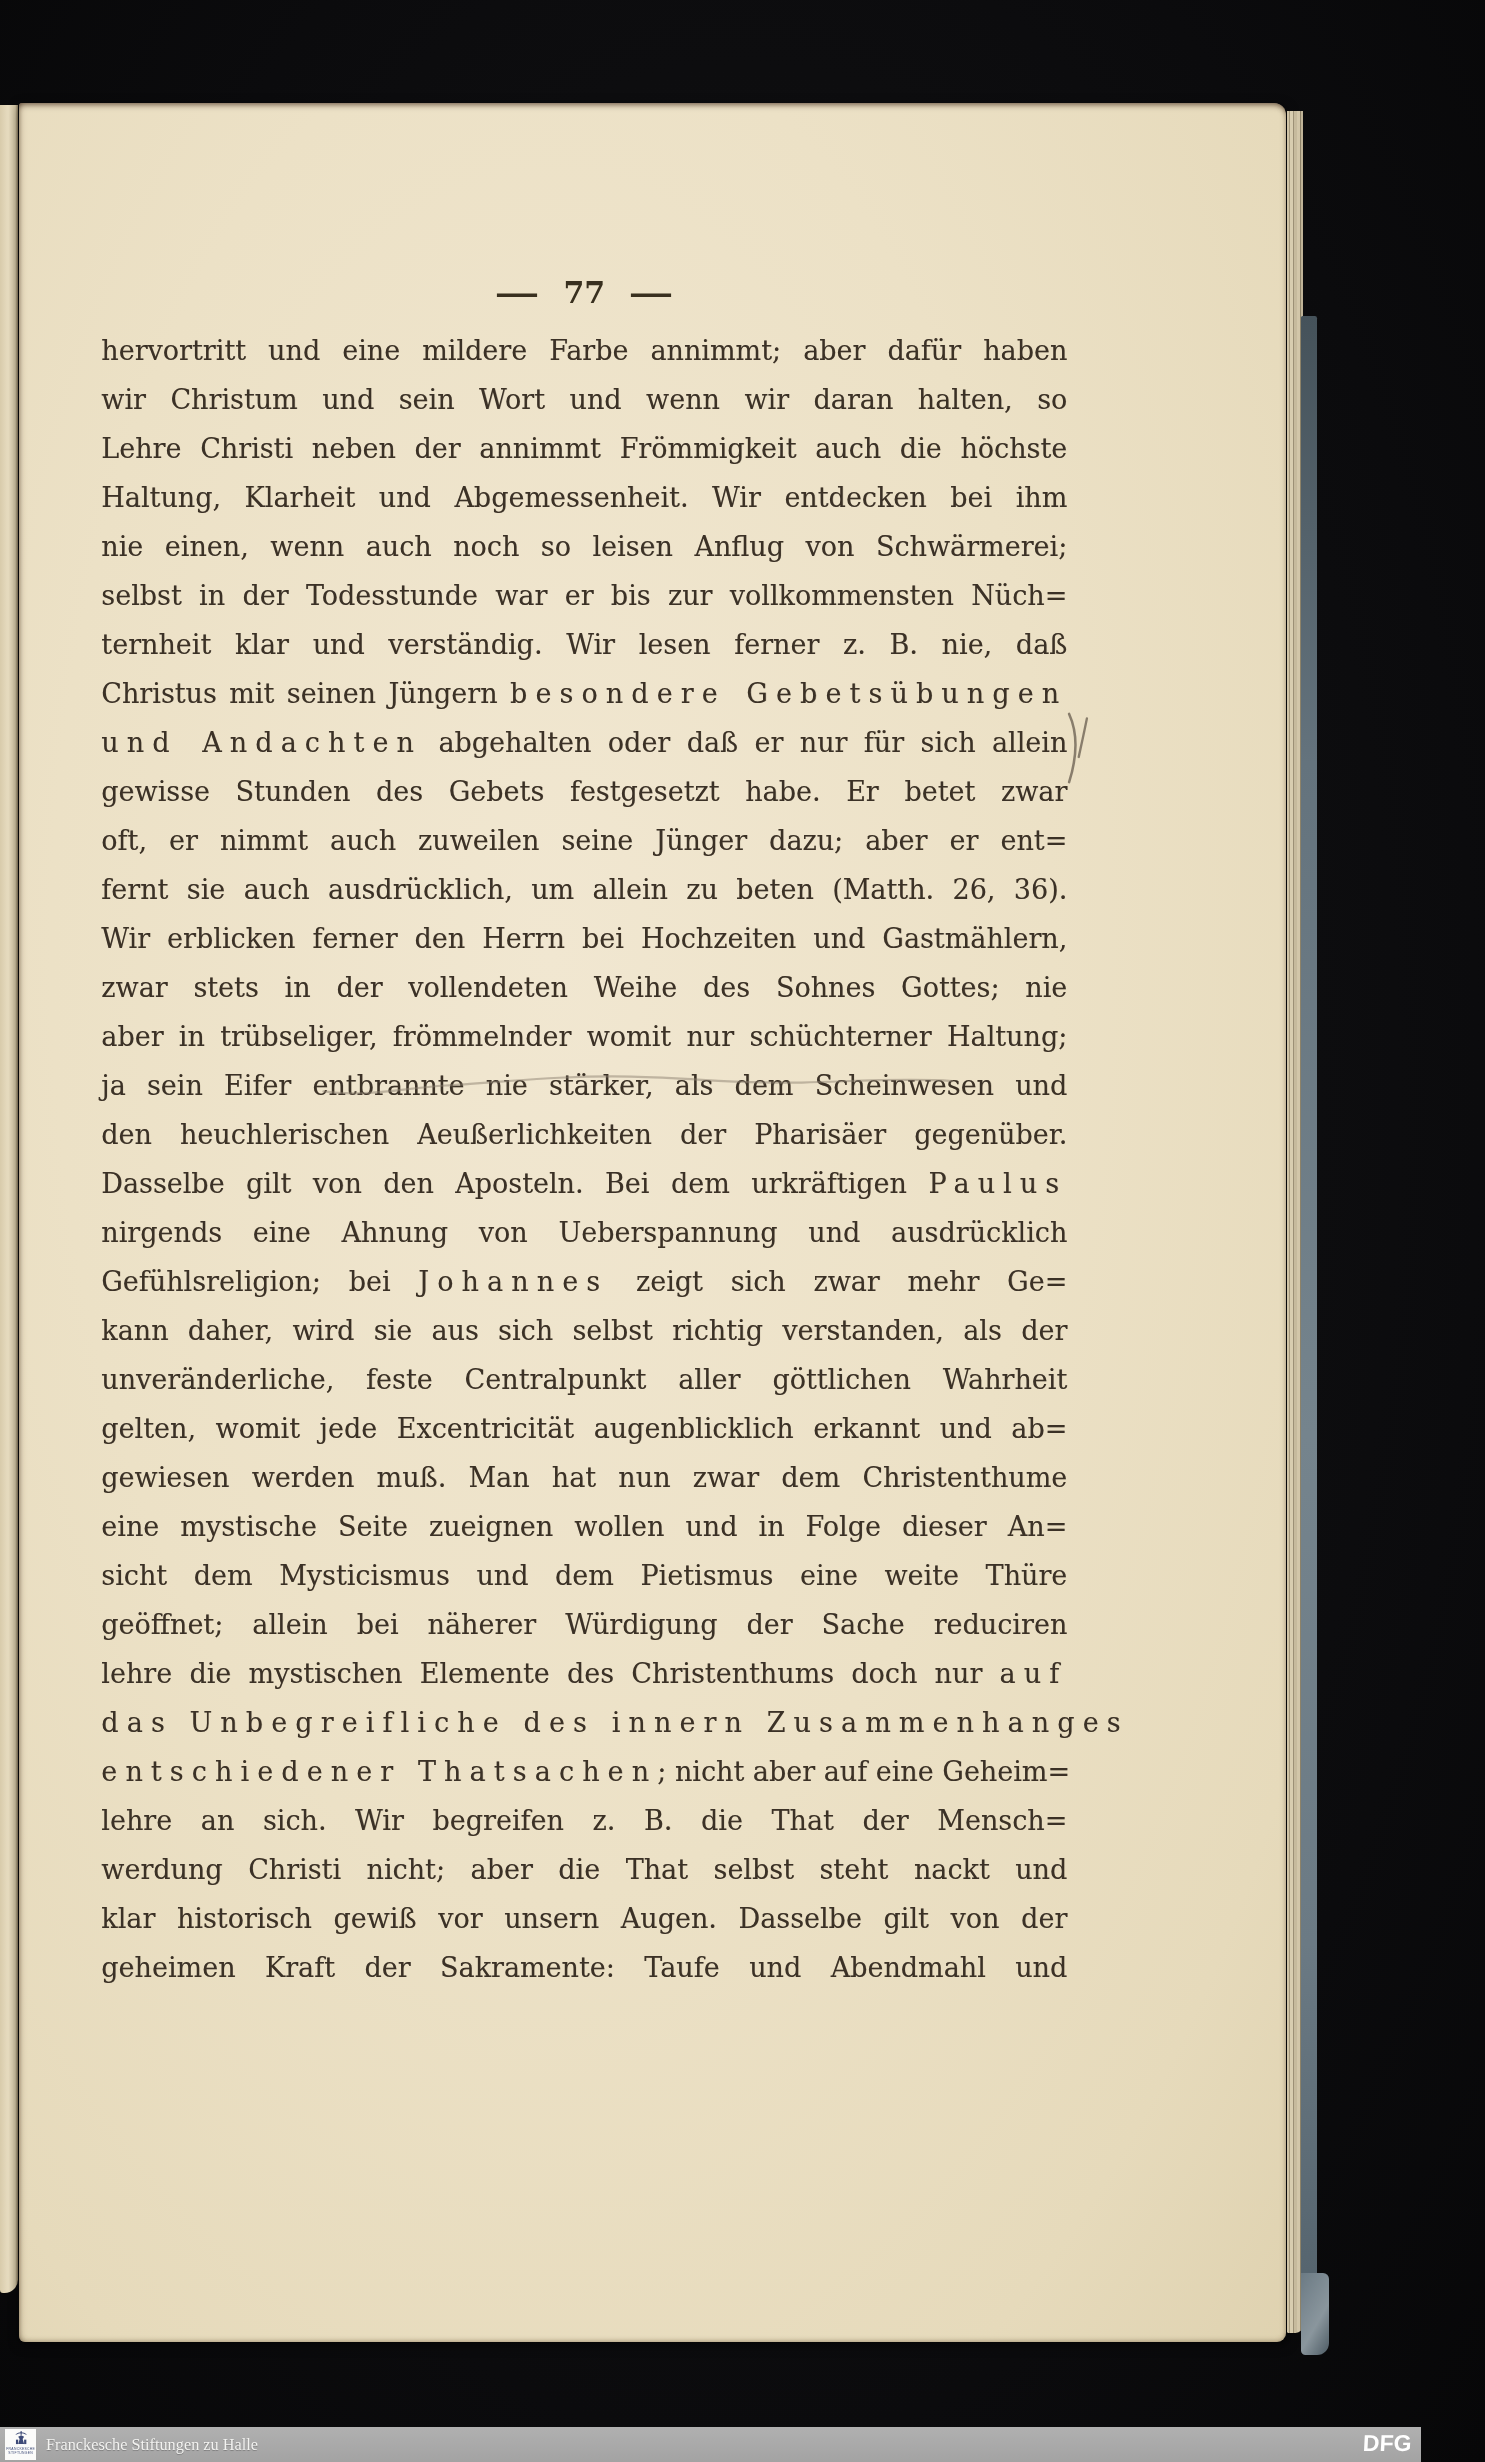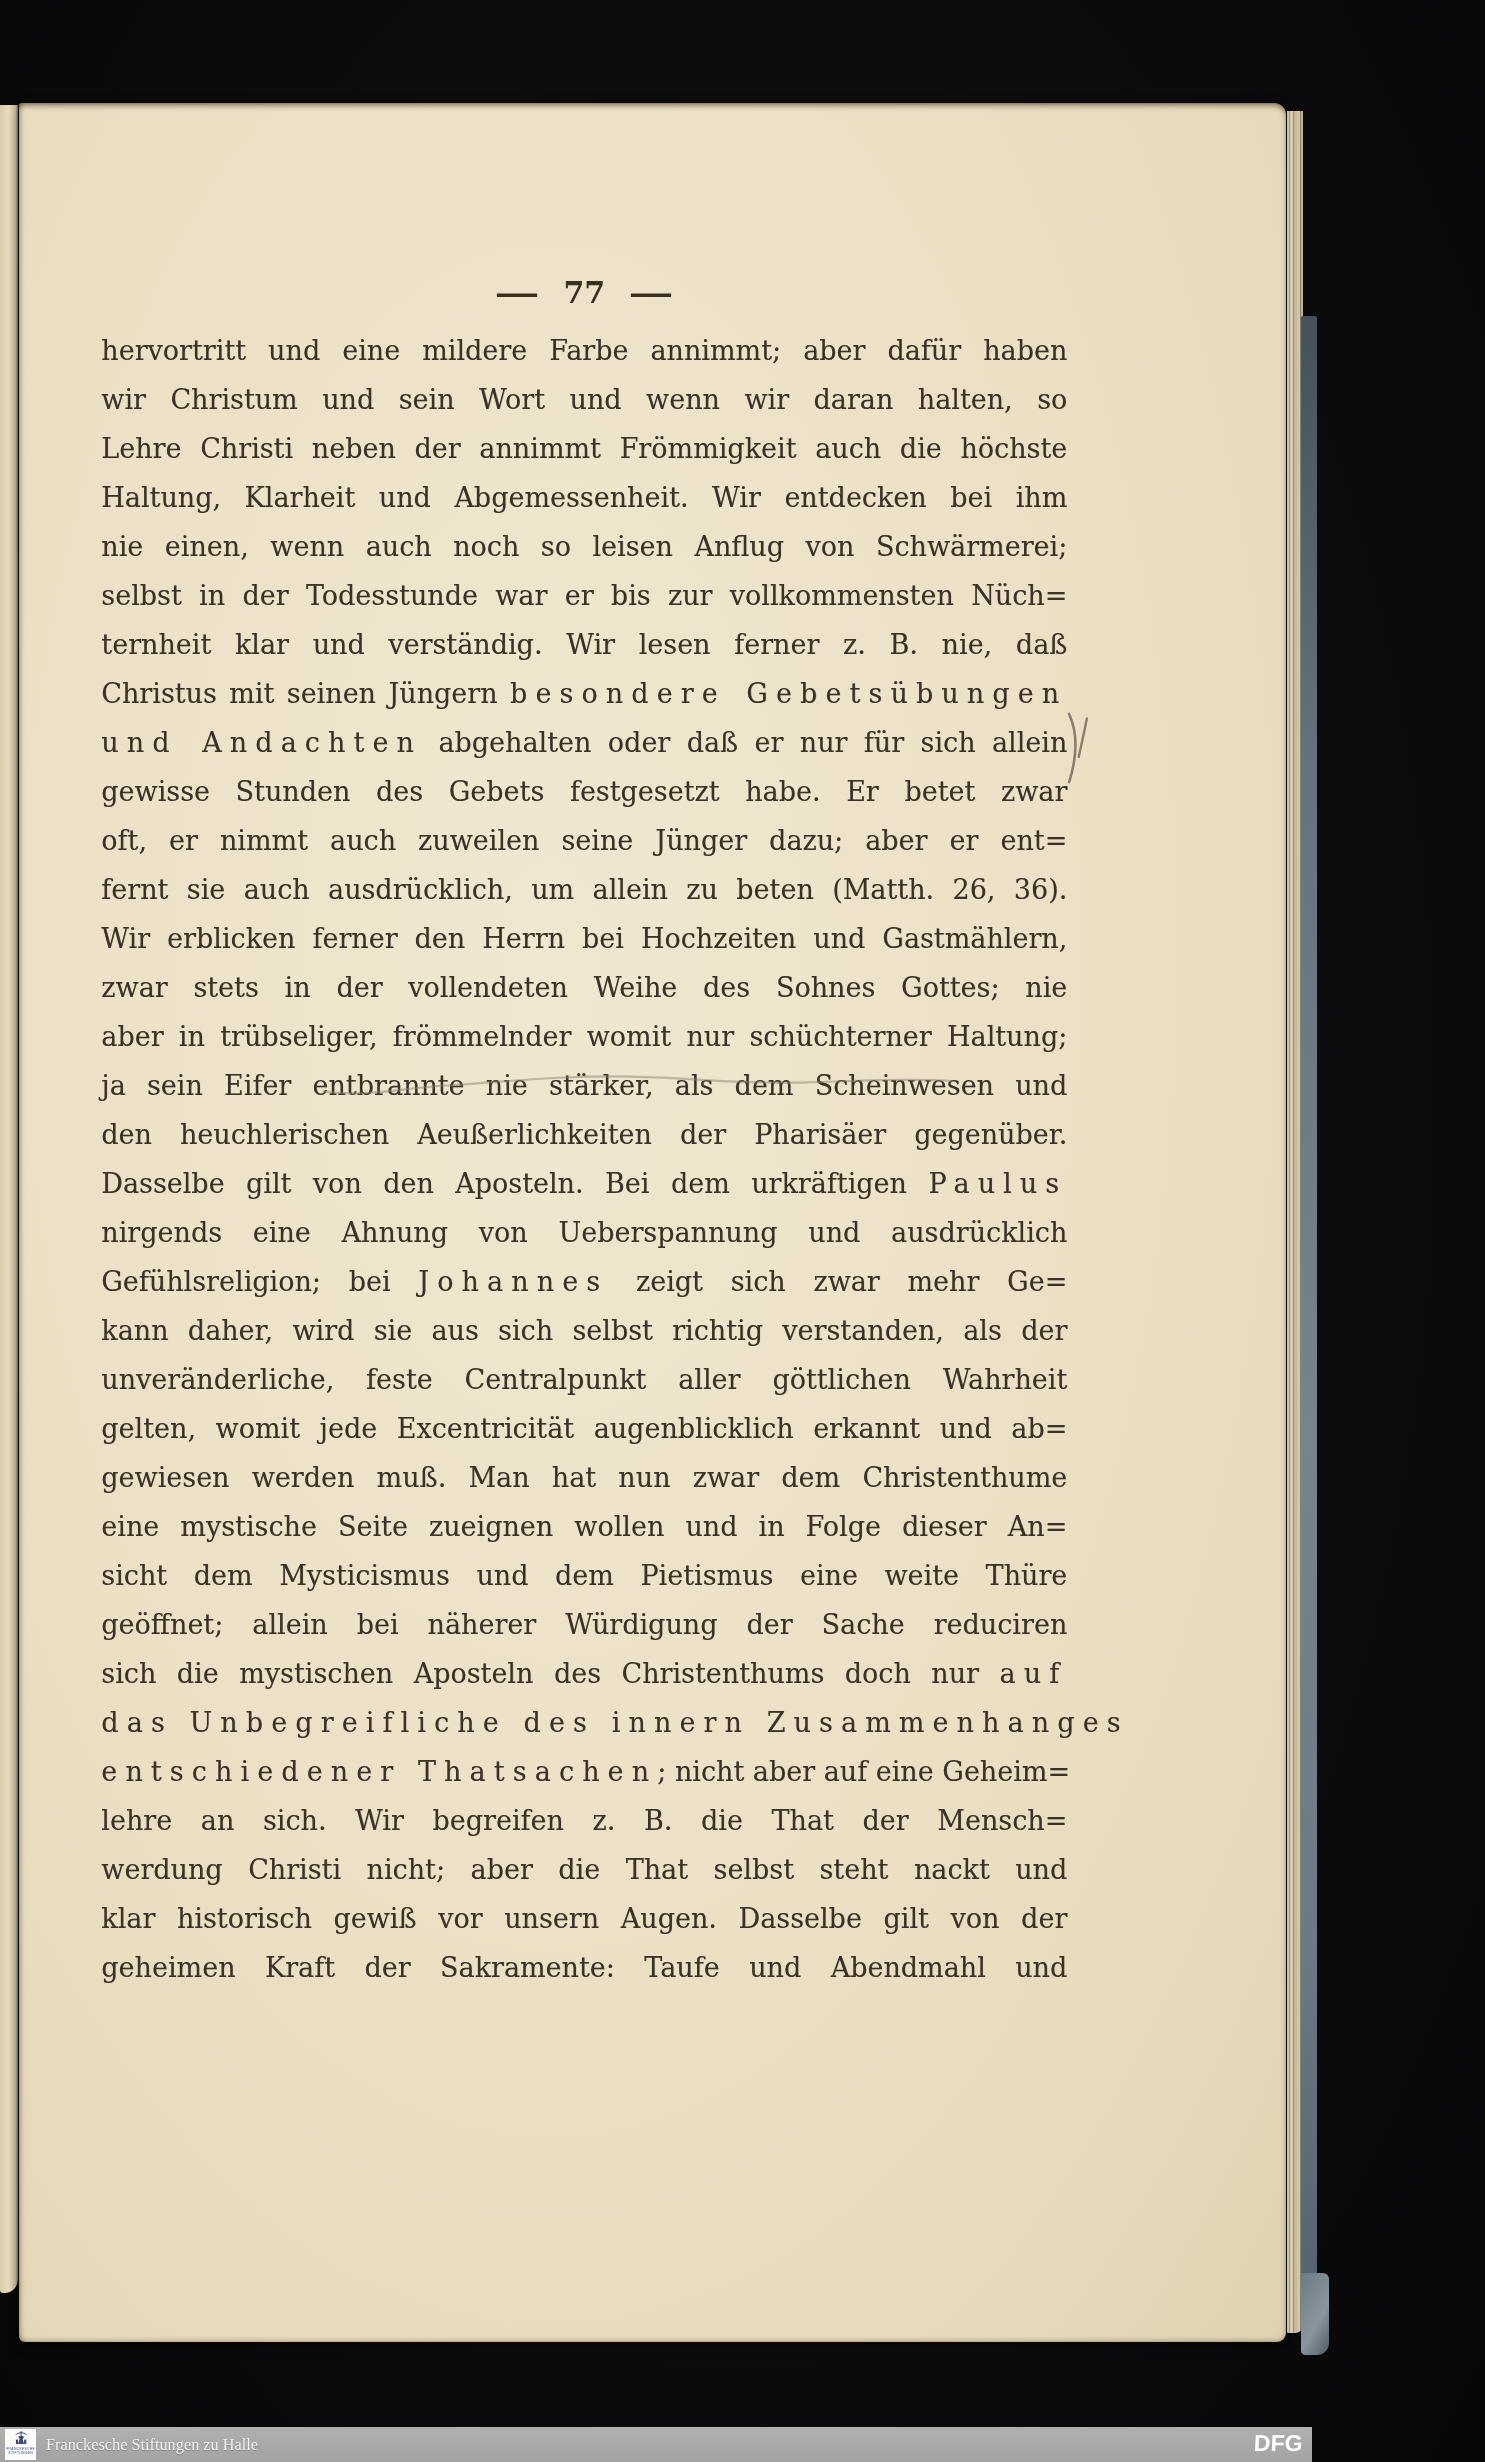--- a/index.html
+++ b/index.html
@@ -61,21 +61,21 @@
     height:49px;line-height:49px;white-space:nowrap;
     text-align:justify;text-align-last:justify;
     text-shadow:0.3px 0.3px 0 rgba(59,49,38,.35);
   }
   .line span{display:inline;}
   .line .gsp{letter-spacing:.30em;}
   
   .pencil{position:absolute;pointer-events:none;}
   
   .viewer-bar{
-    position:absolute;left:0;bottom:0;width:1312px;height:35px;
+    position:absolute;left:0;bottom:0;width:1421px;height:35px;
     background:linear-gradient(180deg,#b0b0b0,#a3a3a3);
   }
   .logo-box{
     position:absolute;left:5.2px;bottom:2.2px;width:31px;height:31px;background:#fbfbfa;
     display:flex;flex-direction:column;align-items:center;justify-content:flex-start;
   }
   .logo-glyph{margin-top:1.5px;}
   .logo-text{display:flex;flex-direction:column;align-items:center;line-height:3.7px;margin-top:1.5px;}
   .logo-text span{
     font-family:"Liberation Sans",sans-serif;font-size:3.4px;letter-spacing:0.3px;
@@ -128,21 +128,21 @@
         <div class="line"><span>Dasselbe gilt von den Aposteln. Bei dem urkräftigen </span><span class="gsp">Paulus</span></div>
         <div class="line"><span>nirgends eine Ahnung von Ueberspannung und ausdrücklich</span></div>
         <div class="line"><span>Gefühlsreligion; bei </span><span class="gsp">Johannes</span><span> zeigt sich zwar mehr Ge=</span></div>
         <div class="line"><span>kann daher, wird sie aus sich selbst richtig verstanden, als der</span></div>
         <div class="line"><span>unveränderliche, feste Centralpunkt aller göttlichen Wahrheit</span></div>
         <div class="line"><span>gelten, womit jede Excentricität augenblicklich erkannt und ab=</span></div>
         <div class="line"><span>gewiesen werden muß. Man hat nun zwar dem Christenthume</span></div>
         <div class="line"><span>eine mystische Seite zueignen wollen und in Folge dieser An=</span></div>
         <div class="line"><span>sicht dem Mysticismus und dem Pietismus eine weite Thüre</span></div>
         <div class="line"><span>geöffnet; allein bei näherer Würdigung der Sache reduciren</span></div>
-        <div class="line"><span>sich die mystischen Aposteln des Christenthums doch nur </span><span class="gsp">auf</span></div>
+        <div class="line"><span>lehre die mystischen Elemente des Christenthums doch nur </span><span class="gsp">auf</span></div>
         <div class="line"><span class="gsp">das Unbegreifliche des innern Zusammenhanges</span></div>
         <div class="line"><span class="gsp">entschiedener Thatsachen</span><span>; nicht aber auf eine Geheim=</span></div>
         <div class="line"><span>lehre an sich. Wir begreifen z. B. die That der Mensch=</span></div>
         <div class="line"><span>werdung Christi nicht; aber die That selbst steht nackt und</span></div>
         <div class="line"><span>klar historisch gewiß vor unsern Augen. Dasselbe gilt von der</span></div>
         <div class="line"><span>geheimen Kraft der Sakramente: Taufe und Abendmahl und</span></div>
       </div>
 
     <svg class="pencil" style="left:300px;top:966px;" width="639" height="33" viewBox="0 0 860 44">
       <path d="M6 30 C 60 38, 110 26, 170 22 C 250 17, 330 8, 420 10 C 510 12, 560 20, 650 18 C 730 16, 790 12, 852 16" fill="none" stroke="#8d8172" stroke-width="3" stroke-linecap="round" opacity="0.5"></path>

